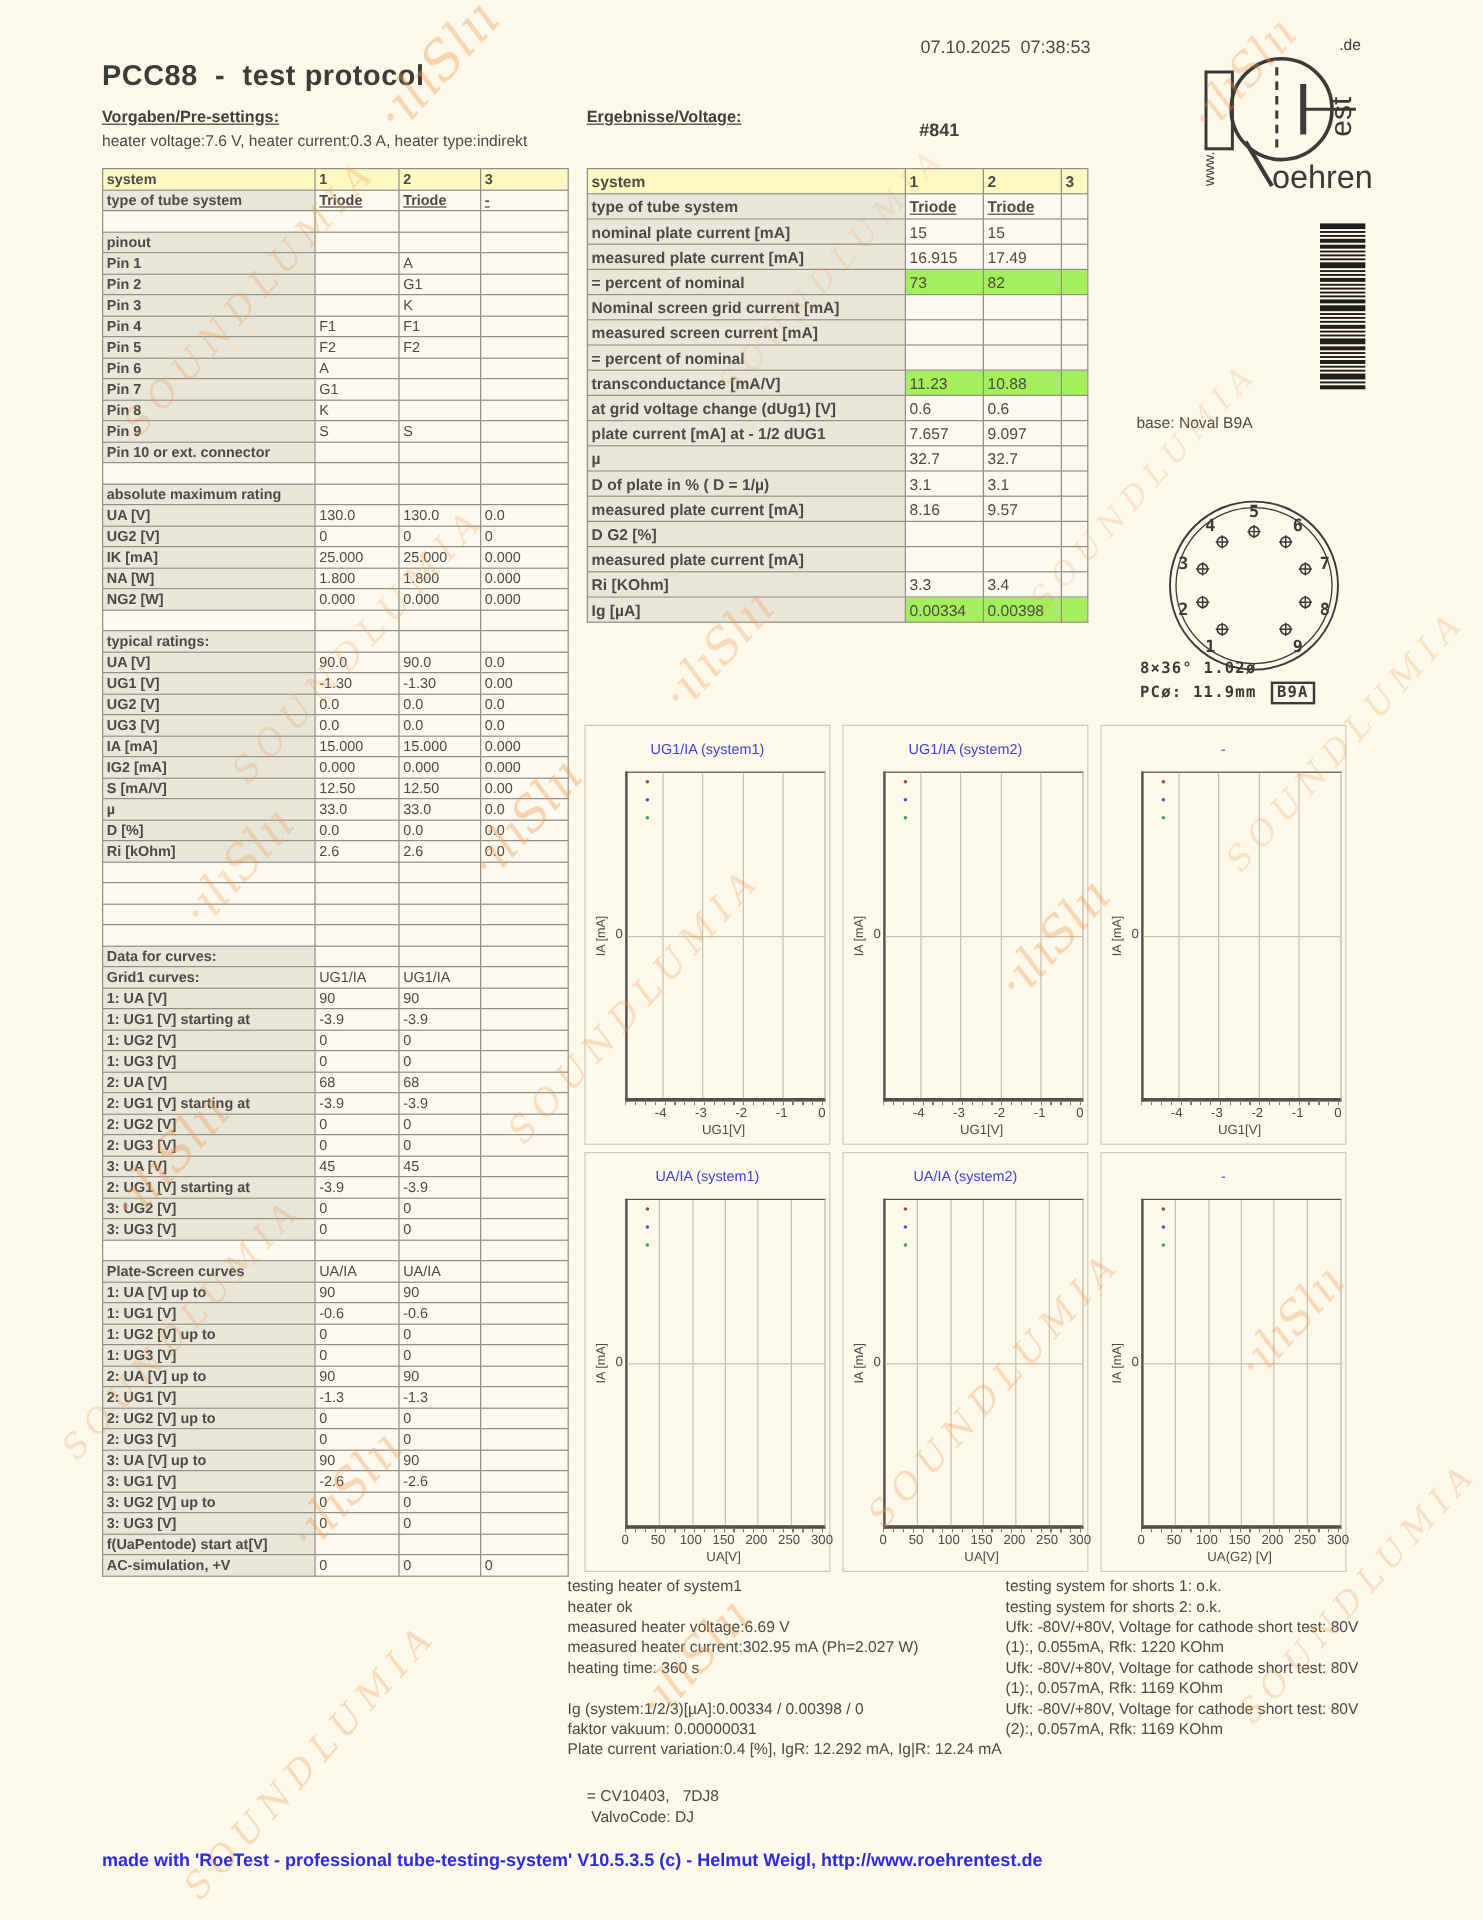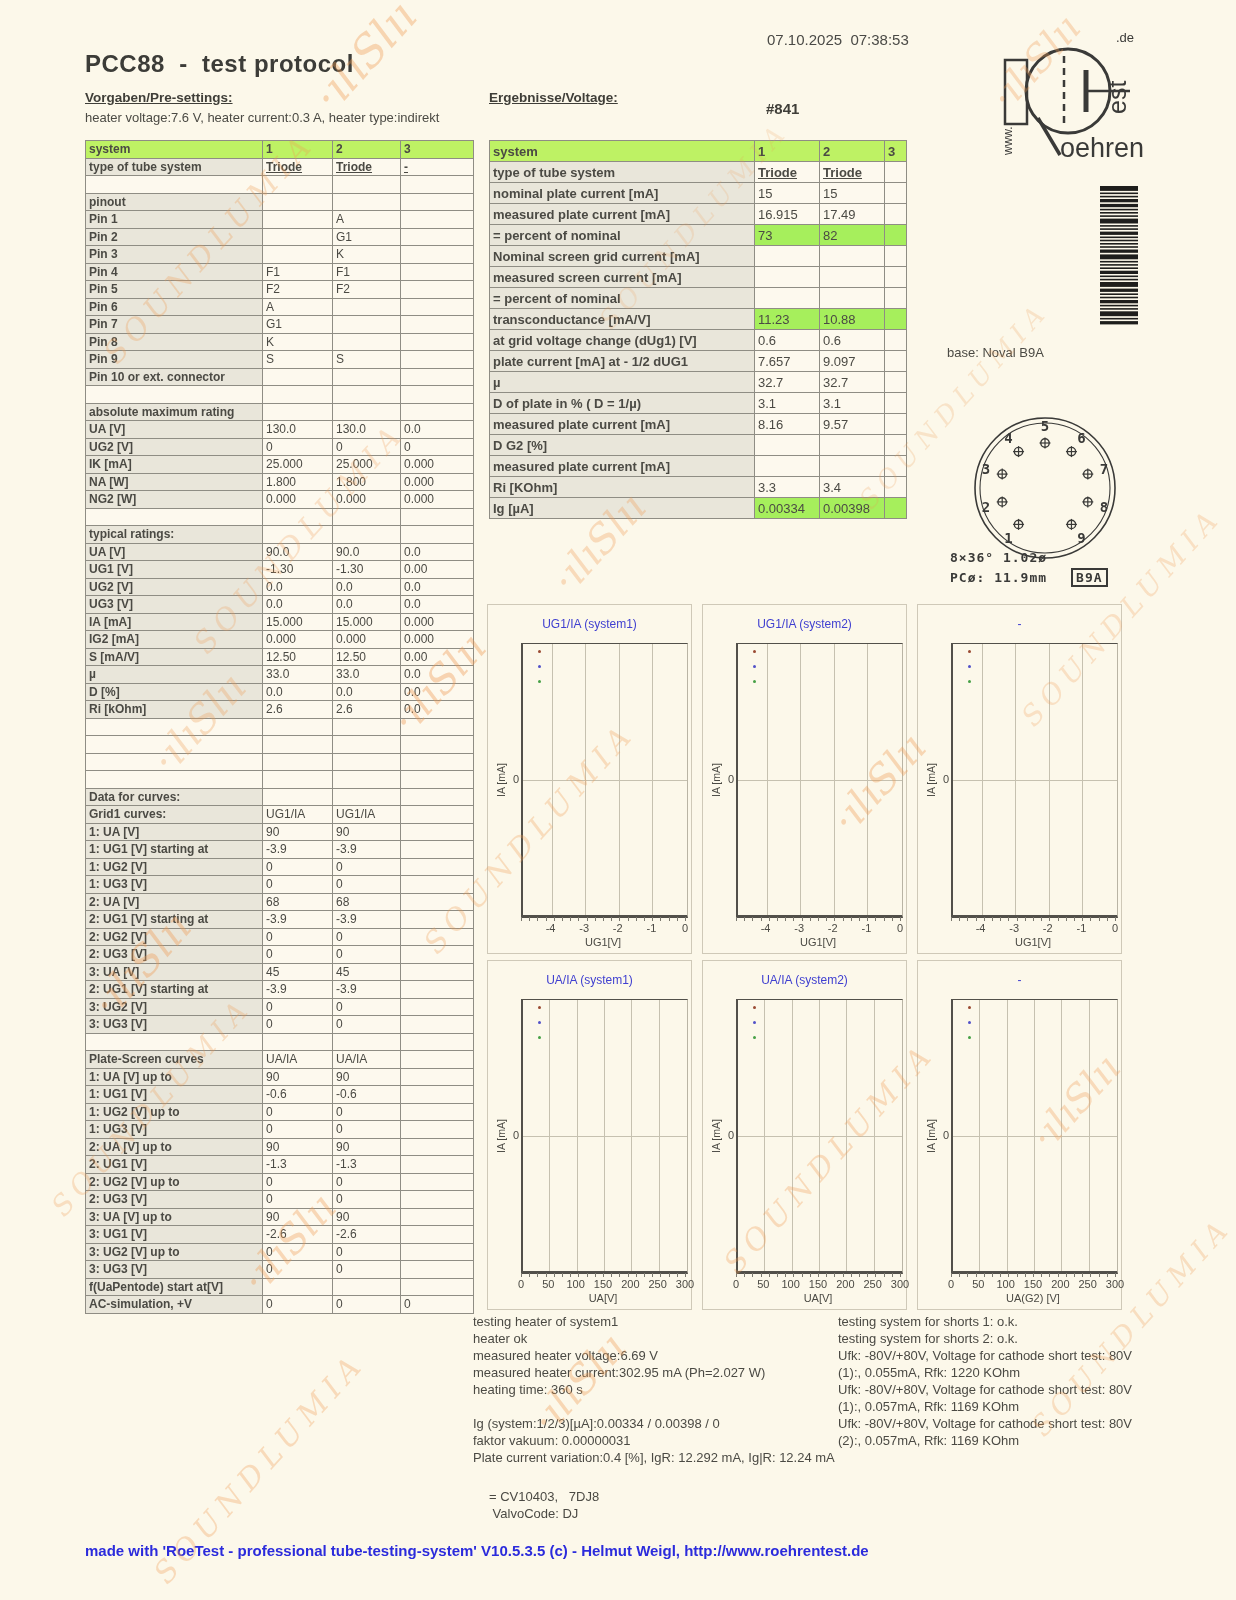--- a/index.html
+++ b/index.html
@@ -13,21 +13,21 @@
   .small-txt{font-size:13px;}
   .serial{font-size:15px;font-weight:bold;color:#3f3e38;}
   .stamp{font-size:15px;color:#4a4a46;}
   
   table.grid{border-collapse:collapse;table-layout:fixed;background:#fdf9ee;}
   table.grid td{border:1px solid #8f8d84;font-size:12px;padding:0 3px;white-space:nowrap;
                 overflow:hidden;color:#4b4a44;}
   #left-table td{height:16.5px;line-height:16px;}
   #res-table td{height:20px;line-height:19px;font-size:13px;}
   td.lbl{background:#e9e6da;font-weight:bold;color:#3f3e38;}
-  tr.headrow td{background:#bef264;font-weight:bold;}
+  tr.headrow td{background:#fef9c3;font-weight:bold;}
   td.hl{background:#a6ef5c;}
   td.boldval{font-weight:bold;text-decoration:underline;}
   
   .chart-cell{position:absolute;width:203px;height:348px;border:1px solid #cfc9b8;}
   .chart-title{position:absolute;top:12px;left:0;width:100%;text-align:center;
                font-size:12px;color:#3f3fd0;}
   .plot{position:absolute;left:33px;top:38px;width:164px;height:271px;
         border-left:2px solid #52504a;border-bottom:3px solid #52504a;
         border-top:1px solid #52504a;border-right:1px solid #b9b4a4;}
   .gv{position:absolute;top:0;bottom:0;width:1px;background:#c6c1b0;}
@@ -43,21 +43,21 @@
   .xticks span{position:absolute;transform:translateX(-50%);font-size:11px;color:#4b4a44;}
   .xlab{position:absolute;left:33px;top:331px;width:164px;text-align:center;
         font-size:11px;color:#4b4a44;}
   
   .notes{font-size:13px;line-height:17px;color:#4b4a44;}
   
   .footer{font-size:15px;font-weight:bold;color:#2b2bdc;}
   
   .mono{font-family:"DejaVu Sans Mono",monospace;font-weight:bold;font-size:13px;
         color:#3a3a38;letter-spacing:1px;}
-  .b9a-box{display:inline-block;border:2px solid #3a3a38;padding:0 3px;margin-left:24px;}
+  .b9a-box{display:inline-block;border:2px solid #3a3a38;padding:0 3px;margin-left:12px;}
   
   #wm-layer{position:absolute;left:0;top:0;width:100%;height:100%;pointer-events:none;z-index:6;}
   .wm{position:absolute;font-family:"DejaVu Serif",serif;font-style:italic;
       transform:rotate(-48deg);white-space:nowrap;}
   .content{z-index:1;}
 </style>
 </head>
 <body>
 
 <div id="page">

